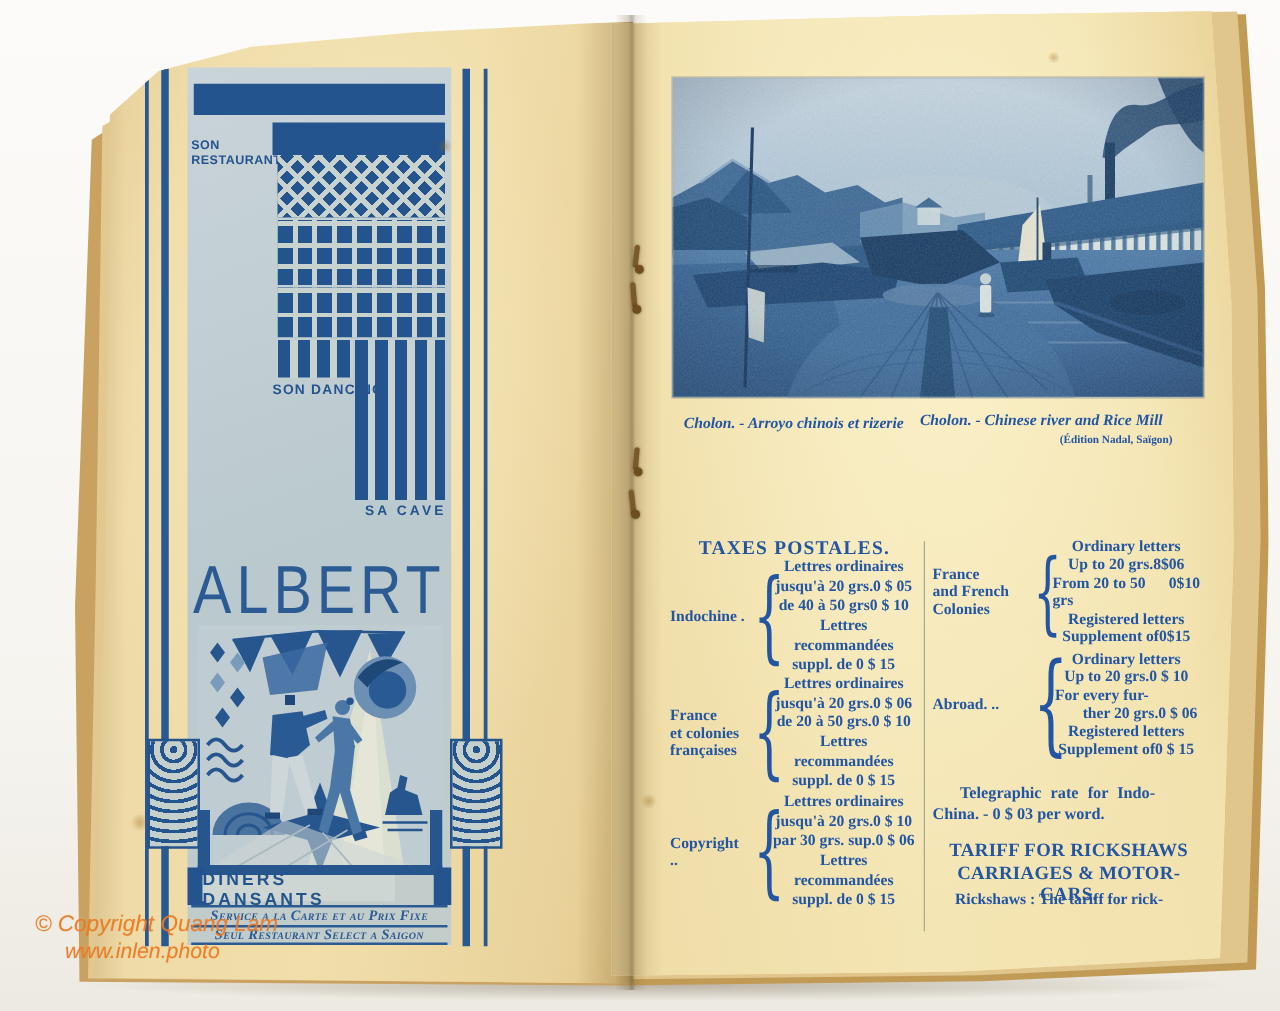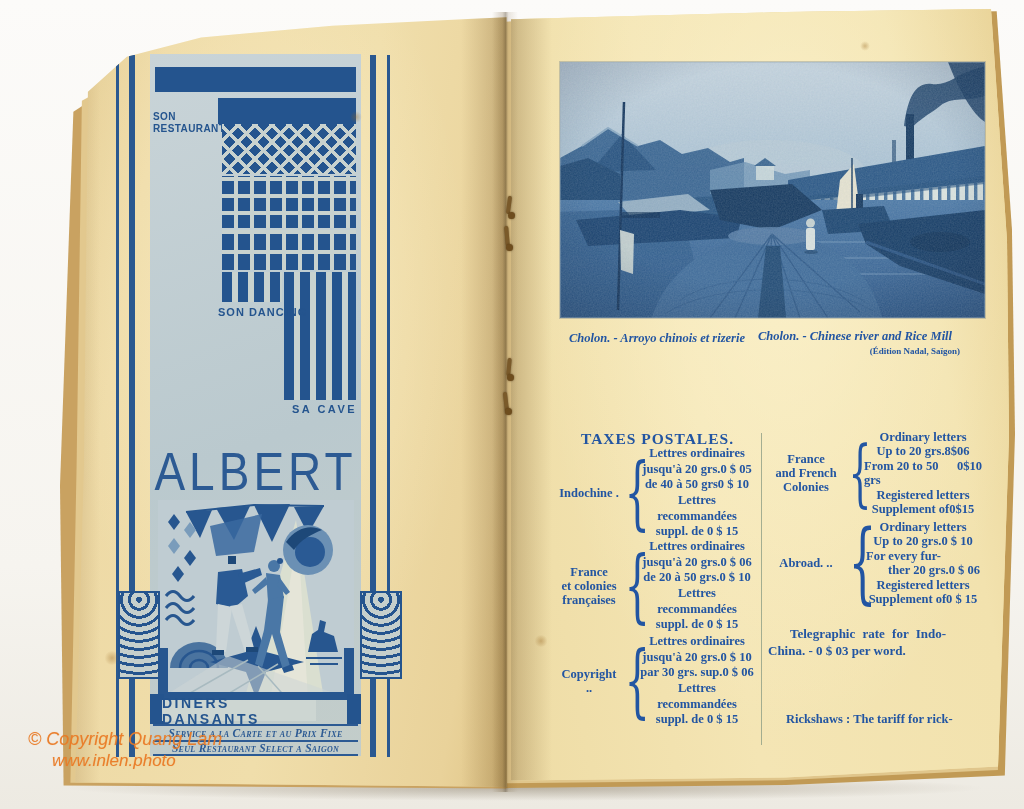--- a/index.html
+++ b/index.html
@@ -31,21 +31,21 @@
   
   .left-page{left:70px;top:15px;width:437px;height:775px;
     background:
       radial-gradient(ellipse at 45% 38%, rgba(255,246,210,.55), rgba(255,246,210,0) 60%),
       linear-gradient(100deg,#e6cf97 0%,#eedaa6 18%,#f0deab 55%,#e9d29a 88%,#dfc486 100%);
     clip-path:polygon(4.1% 9.9%,13% 5.4%,30% 2.9%,60% 1.4%,91% .5%,99.9% .3%,100% 99.6%,1.2% 99%,3.2% 58%);}
   .left-page::after{content:"";position:absolute;right:0;top:0;bottom:0;width:46px;
     background:linear-gradient(to left, rgba(110,76,28,.32), rgba(110,76,28,0));}
   .left-page::before{content:"";position:absolute;left:0;top:0;bottom:0;width:30px;
     background:linear-gradient(to right, rgba(140,100,44,.22), rgba(140,100,44,0));}
-  .right-page{left:510px;top:5px;width:500px;height:785px;
+  .right-page{left:488px;top:5px;width:500px;height:785px;
     background:
       radial-gradient(ellipse at 55% 30%, rgba(255,248,216,.6), rgba(255,248,216,0) 65%),
       linear-gradient(260deg,#e8d194 0%,#f2e2ae 20%,#f4e5b4 60%,#eedcA5 100%);
     background-color:#f2e2ae;
     clip-path:polygon(.2% 1.8%,55% .9%,96.2% .5%,99.4% 30%,99.8% 55%,97.6% 97%,55% 98.4%,.2% 98.8%);}
   .right-page::before{content:"";position:absolute;left:0;top:0;bottom:0;width:42px;
     background:linear-gradient(to right, rgba(110,76,28,.30), rgba(110,76,28,0));}
   .spine{left:492px;top:12px;width:26px;height:780px;
     background:linear-gradient(to right, rgba(95,65,20,0) 0%, rgba(95,65,20,.22) 40%, rgba(55,36,8,.34) 52%, rgba(95,65,20,.12) 64%, rgba(95,65,20,0) 100%);}
   .stitch{width:4px;background:#7a5a2a;border-radius:2px;box-shadow:0 0 2px rgba(60,40,10,.6);}
@@ -109,21 +109,21 @@
   .taxes-title{left:50px;top:425px;width:195px;text-align:center;color:var(--txt);
     font:bold 15.5px "Liberation Serif",serif;letter-spacing:1px;}
   .col-divider{left:251px;top:428px;width:1px;height:312px;background:#8f9f86;opacity:.8;}
 
   .pgroup{position:absolute;display:flex;align-items:center;color:var(--txt);}
   #fr-g1{left:48px;top:448px;width:198px;height:80px;}
   #fr-g2{left:48px;top:541px;width:198px;height:80px;}
   #fr-g3{left:48px;top:636px;width:198px;height:80px;}
   #en-g1{left:258px;top:431px;width:216px;height:74px;}
   #en-g2{left:258px;top:513px;width:216px;height:90px;}
-  .pgroup .lbl{font:bold 12.5px/14px "Liberation Serif",serif;text-align:center;}
+  .pgroup .lbl{font:bold 12.5px/14px "Liberation Serif",serif;text-align:left;}
   .fr .lbl{width:62px;} .en .lbl{width:76px;}
   .brace{font-family:"DejaVu Serif",serif;color:var(--txt);line-height:.9;width:18px;
     transform:scaleX(.5);text-align:center;flex:none;}
   #fr-g1 .brace,#fr-g2 .brace,#fr-g3 .brace{font-size:80px;}
   #en-g1 .brace{font-size:72px;} #en-g2 .brace{font-size:88px;}
   .lines{flex:1;font:bold 12.5px "Liberation Serif",serif;}
   .fr .lines{line-height:15.6px;} .en .lines{line-height:14.5px;}
   .rate-line.centered{text-align:center;}
   .rate-line.left{text-align:left;padding-left:4px;}
   .rate-line.priced{display:flex;justify-content:center;padding:0 2px;}
@@ -444,20 +444,24 @@
             <span>0 $ 15</span>
           </div>
         </div>
       </div>
 
     <div class="abs telegraph">
       <div class="t1">Telegraphic rate for Indo-</div>
       <div class="t2">China. - 0 $ 03 per word.</div>
     </div>
 
+    <div class="abs tariff-h">
+      <div>TARIFF FOR RICKSHAWS</div>
+      <div>CARRIAGES &amp; MOTOR-CARS.</div>
+    </div>
     <div class="abs tariff-body">
       <span>Rickshaws :</span>
       <span>The tariff for rick-</span>
     </div>
 
     <div class="abs spot" style="left:350px;top:36px;width:10px;height:10px;"></div>
     <div class="abs spot" style="left:24px;top:630px;width:14px;height:12px;"></div>
   </div>
 
   <div class="abs spine"></div>

